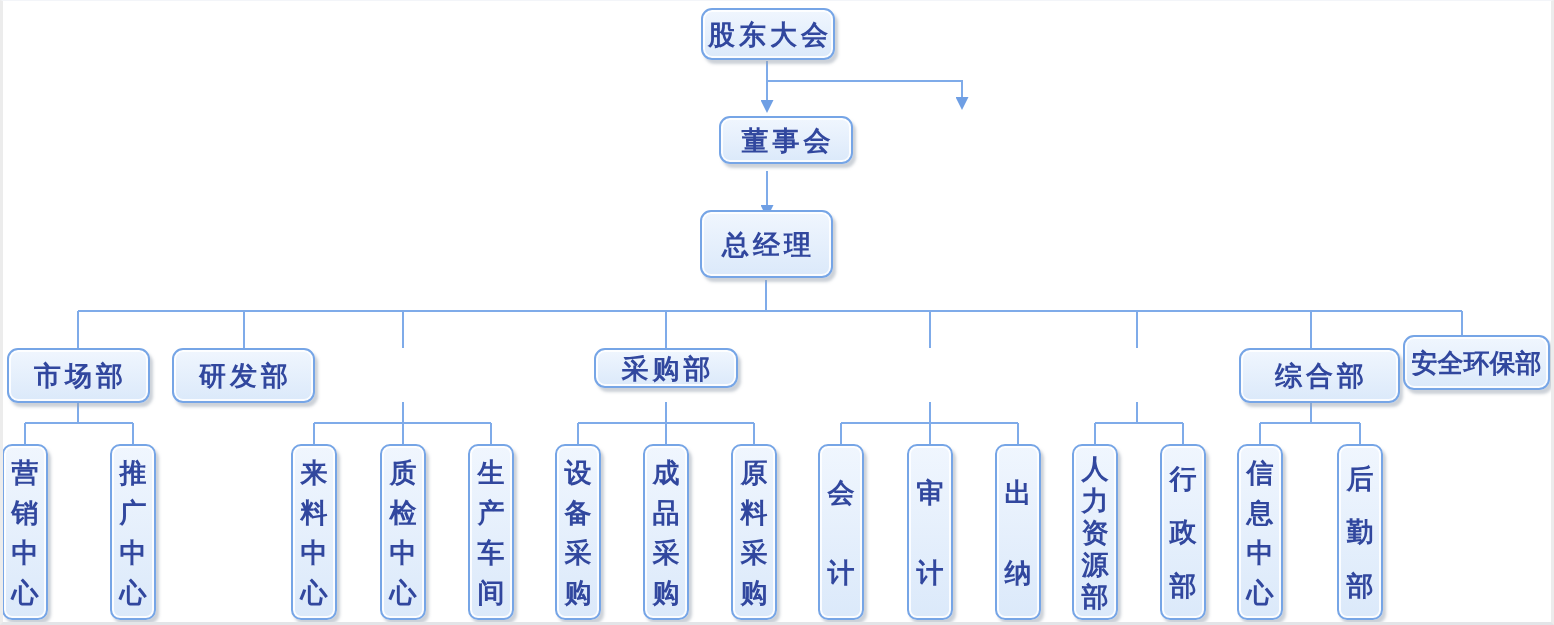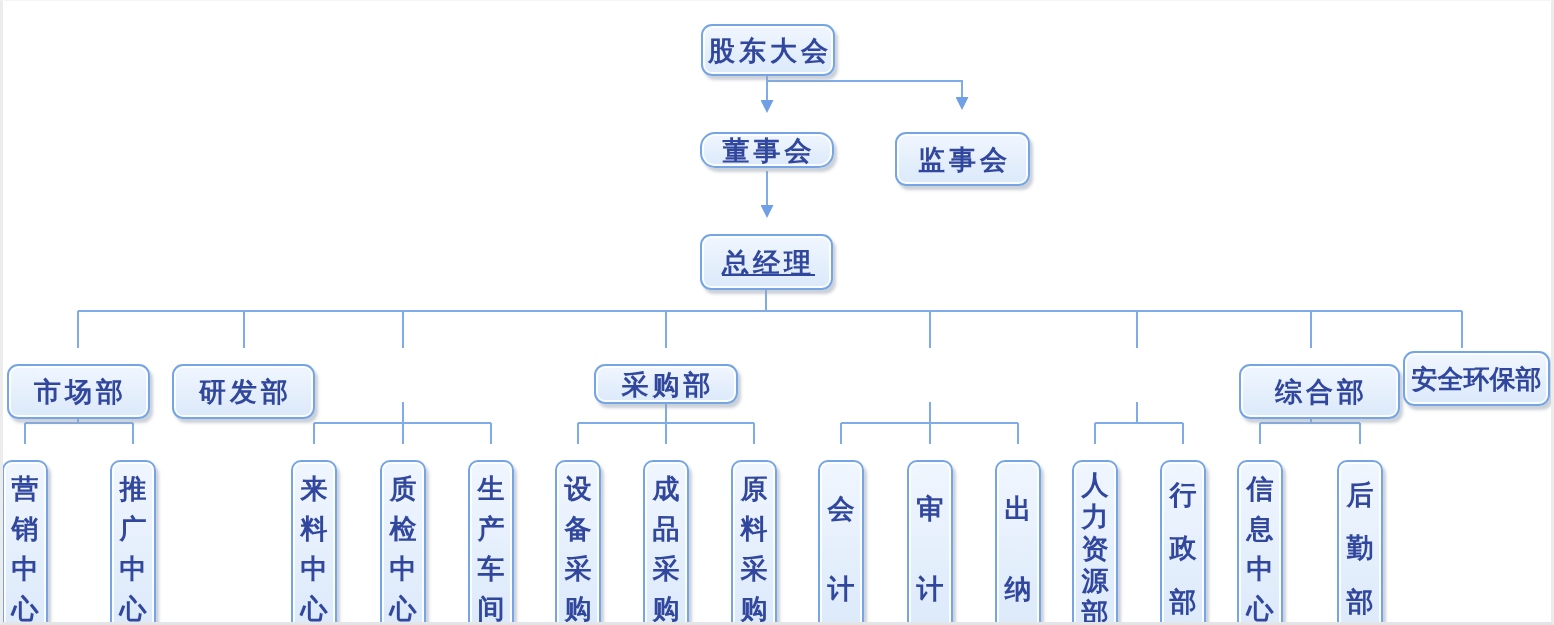--- a/index.html
+++ b/index.html
@@ -21,21 +21,21 @@
   #connector-svg{position:absolute;left:0;top:0;width:1554px;height:625px;}
   #nodes-layer{position:absolute;left:0;top:0;width:100%;height:100%;}
   .node{
     position:absolute;box-sizing:border-box;
     border:2px solid var(--node-border,#76a5e6);
     border-radius:11px;
     background:linear-gradient(180deg,var(--fill-top,#f0f6fe) 0%,var(--fill-bottom,#dbe9fa) 100%);
     box-shadow:3px 4px 3px var(--shadow,rgba(154,163,178,.5)), inset 0 0 0 2px rgba(255,255,255,.85);
     display:flex;align-items:center;justify-content:center;
     color:var(--node-text,#31479e);
-    font-size:27px;font-weight:600;margin-top:16px;
+    font-size:27px;font-weight:600;
   }
   .node.vert{
     flex-direction:column;justify-content:space-around;
     border-radius:10px;padding:6px 0;
   }
   .vchar{line-height:1;display:block;}
   .hlabel{white-space:nowrap;letter-spacing:4px;padding-left:4px;line-height:1;}
   .hlabel.tight{letter-spacing:0;padding-left:0;font-size:26px;}
 </style>
 </head>
@@ -62,27 +62,24 @@
     <g id="arrows-group" fill="none" stroke-width="2" stroke="#7fabe9">
         <path d="M767 61 V111" marker-end="url(#arrowhead)"></path>
         <path d="M767 61 V81 H962 V108" marker-end="url(#arrowhead)"></path>
         <path d="M767 171 V216" marker-end="url(#arrowhead)"></path>
       </g>
   </svg>
   <div id="nodes-layer">
       <div class="node" style="left: 701px; top: 8px; width: 134px; height: 52px;">
         <span class="hlabel">股东大会</span>
       </div>
-      <div class="node" style="left: 700px; top: 116px; width: 134px; height: 36px; border-radius: 15px;">
+      <div class="node" style="left: 719px; top: 116px; width: 134px; height: 48px;">
         <span class="hlabel">董事会</span>
       </div>
-      <div class="node" style="left: 895px; top: 116px; width: 135px; height: 54px;">
-        <span class="hlabel">监事会</span>
-      </div>
-      <div class="node" style="left: 700px; top: 218px; width: 133px; height: 56px; text-decoration: underline;">
+      <div class="node" style="left: 700px; top: 210px; width: 133px; height: 68px;">
         <span class="hlabel">总经理</span>
       </div>
       <div class="node" style="left: 7px; top: 348px; width: 143px; height: 55px;">
         <span class="hlabel">市场部</span>
       </div>
       <div class="node" style="left: 172px; top: 348px; width: 143px; height: 55px;">
         <span class="hlabel">研发部</span>
       </div>
       <div class="node" style="left: 594px; top: 348px; width: 144px; height: 40px;">
         <span class="hlabel">采购部</span>

